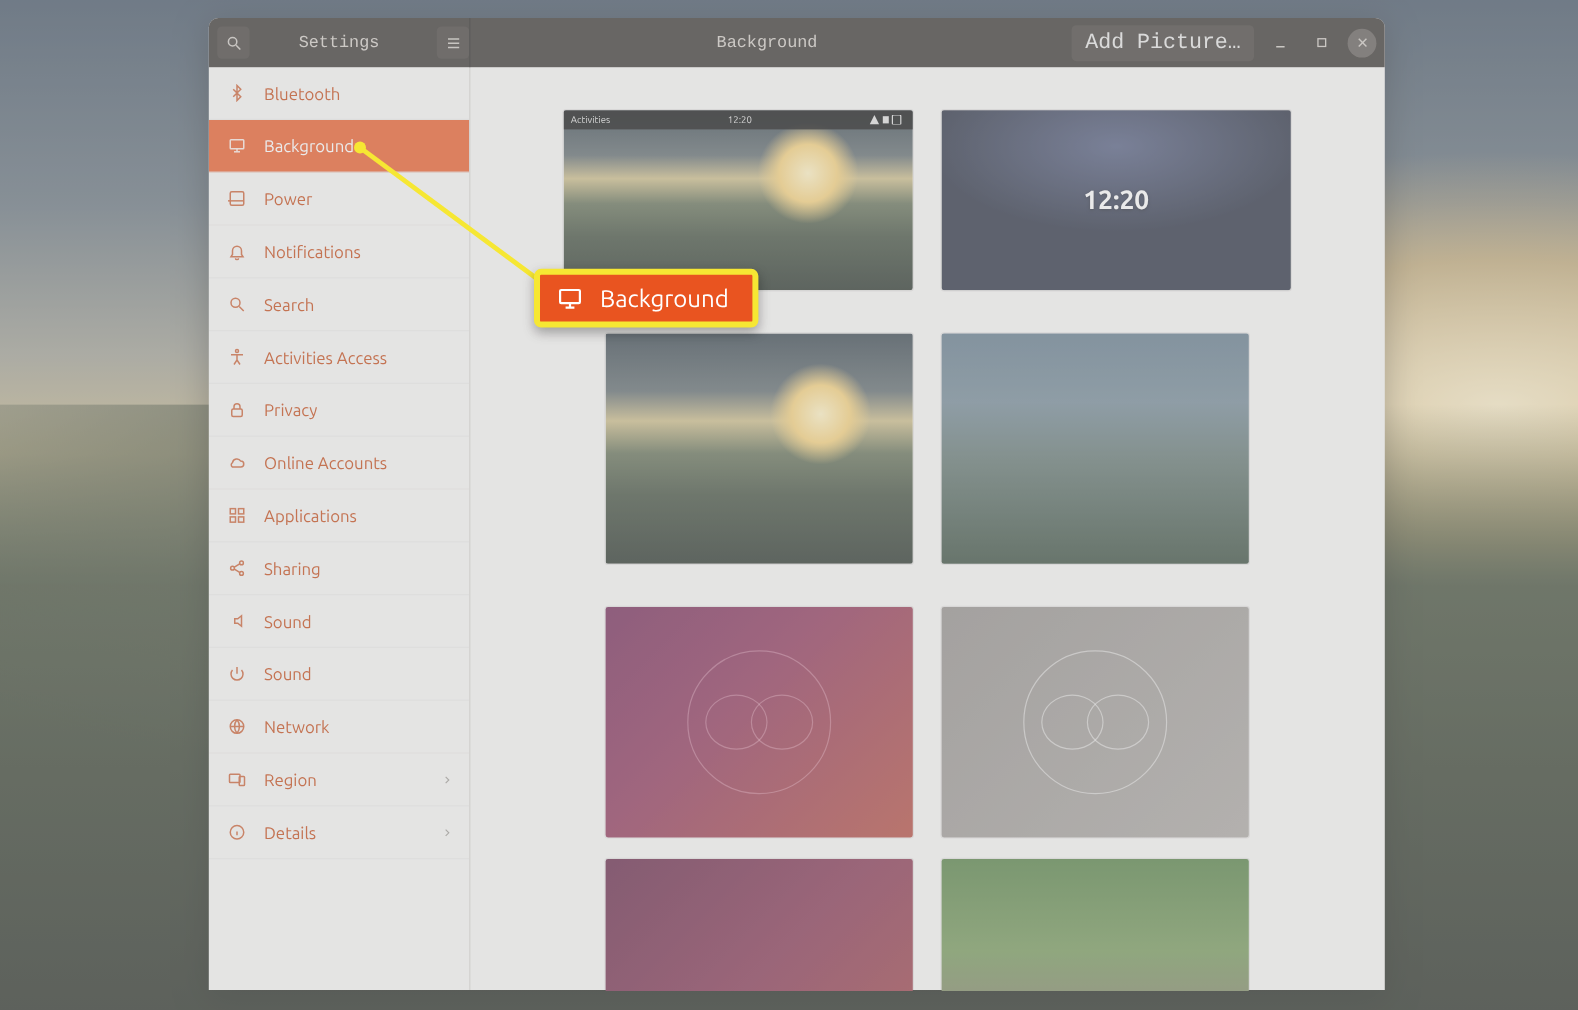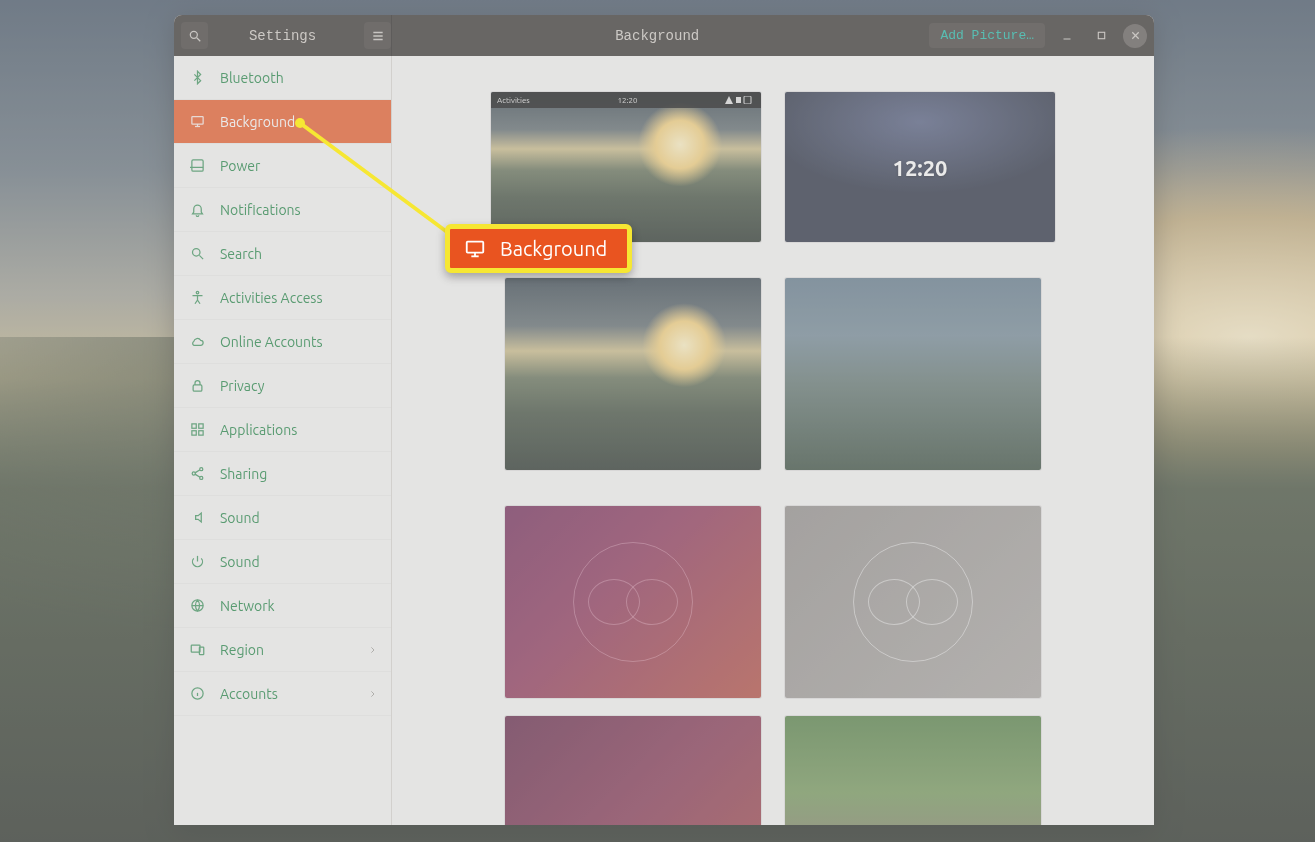--- a/index.html
+++ b/index.html
@@ -56,52 +56,52 @@
     width:27px; height:27px; border-radius:4px;
     background:#3a3633; margin-left:7px;
     display:flex; align-items:center; justify-content:center;
     color:#c9c4be;
   }
   .tb-title-left { flex:1; text-align:center; font-weight:500; font-size:14px; color:#cfcac4; }
   .titlebar-sep { width:1px; height:100%; background:#1d1b19; }
   .tb-center { flex:1; text-align:center; font-weight:500; font-size:14px; color:#cfcac4; }
   .tb-right { display:flex; align-items:center; gap:10px; padding:0 7px; }
   .add-btn {
-    background:#3c3834; color:#14b8a6;
+    background:#3c3834; color:#e5e5e5;
     border-radius:4px; padding:5px 11px;
-    font-size:13px;
+    font-size:18px;
   }
   .win-ctrl { width:24px; height:24px; display:flex; align-items:center; justify-content:center; color:#ccc7c1; }
   .win-ctrl.close { background:#5a5552; border-radius:50%; }
 
   .body-area { flex:1; display:flex; overflow:hidden; }
   .sidebar { width:218px; background:#f6f5f4; border-right:1px solid #d8d5d1; overflow-y:auto; }
   .side-item {
     height:44px; padding:0 14px;
     display:flex; align-items:center; gap:14px;
-    color:#15803d; font-size:14px;
+    color:#c2410c; font-size:14px;
     border-bottom:1px solid #ececea;
     position:relative;
   }
   .side-item.selected { background:#e95420; color:#fff; }
   .side-item .ico { width:18px; display:flex; justify-content:center; color:inherit; opacity:.85; }
   .side-item .chev { position:absolute; right:14px; color:#9a9893; font-size:16px; }
 
   .content {
     flex:1; overflow-y:auto;
     padding:18px 0;
     display:flex; flex-direction:column; align-items:center;
   }
   .row {
     display:flex; gap:24px;
     padding:18px 0;
   }
   .sep-line { width:100%; height:1px; background:#e4e2df; }
   .thumb {
-    width:270px; height:150px;
+    width:291px; height:150px;
     box-shadow:0 0 0 1px rgba(0,0,0,0.08);
     border-radius:2px; overflow:hidden;
     position:relative;
   }
   .thumb.tall { height:192px; width:256px; }
   
   .wp-sunset {
     background:
       radial-gradient(circle 60px at 70% 35%, #fff1c0, #f5cf76 40%, transparent 70%),
       linear-gradient(to bottom, #2e3c46 0%, #586468 25%, #c9b983 38%, #5c694f 52%, #384635 70%, #1d2820 100%);
@@ -273,33 +273,33 @@
             <svg width="15" height="15" viewBox="0 0 24 24" fill="none" stroke="currentColor" stroke-width="2">
               <circle cx="12" cy="4" r="2"></circle>
               <path d="M4 9h16M12 9v7m0 0l-4 6m4-6l4 6"></path>
             </svg>
           </span>
           <span>Activities Access</span>
         </div>
         <div class="side-item">
           <span class="ico">
             <svg width="15" height="15" viewBox="0 0 24 24" fill="none" stroke="currentColor" stroke-width="2">
-              <path d="M17 18a4 4 0 000-8 6 6 0 00-11 2 3.5 3.5 0 000 6z"></path>
-            </svg>
-          </span>
-          <span>Online Accounts</span>
-        </div>
-        <div class="side-item">
-          <span class="ico">
-            <svg width="15" height="15" viewBox="0 0 24 24" fill="none" stroke="currentColor" stroke-width="2">
               <rect x="5" y="11" width="14" height="10" rx="2"></rect>
               <path d="M8 11V8a4 4 0 118 0v3"></path>
             </svg>
           </span>
           <span>Privacy</span>
+        </div>
+        <div class="side-item">
+          <span class="ico">
+            <svg width="15" height="15" viewBox="0 0 24 24" fill="none" stroke="currentColor" stroke-width="2">
+              <path d="M17 18a4 4 0 000-8 6 6 0 00-11 2 3.5 3.5 0 000 6z"></path>
+            </svg>
+          </span>
+          <span>Online Accounts</span>
         </div>
         <div class="side-item">
           <span class="ico">
             <svg width="15" height="15" viewBox="0 0 24 24" fill="none" stroke="currentColor" stroke-width="2">
               <rect x="3" y="3" width="7" height="7"></rect>
               <rect x="14" y="3" width="7" height="7"></rect>
               <rect x="3" y="14" width="7" height="7"></rect>
               <rect x="14" y="14" width="7" height="7"></rect>
             </svg>
           </span>
@@ -358,21 +358,21 @@
           </span>
         </div>
         <div class="side-item">
           <span class="ico">
             <svg width="15" height="15" viewBox="0 0 24 24" fill="none" stroke="currentColor" stroke-width="2">
               <circle cx="12" cy="12" r="9"></circle>
               <line x1="12" y1="8" x2="12" y2="8"></line>
               <line x1="12" y1="11" x2="12" y2="16"></line>
             </svg>
           </span>
-          <span>Accounts</span>
+          <span>Details</span>
           <span class="chev">
             <svg width="9" height="14" viewBox="0 0 24 24" fill="none" stroke="currentColor" stroke-width="2.5">
               <polyline points="9 5 16 12 9 19"></polyline>
             </svg>
           </span>
         </div>
       </div>
 
     <div class="content">
       <div class="row">

